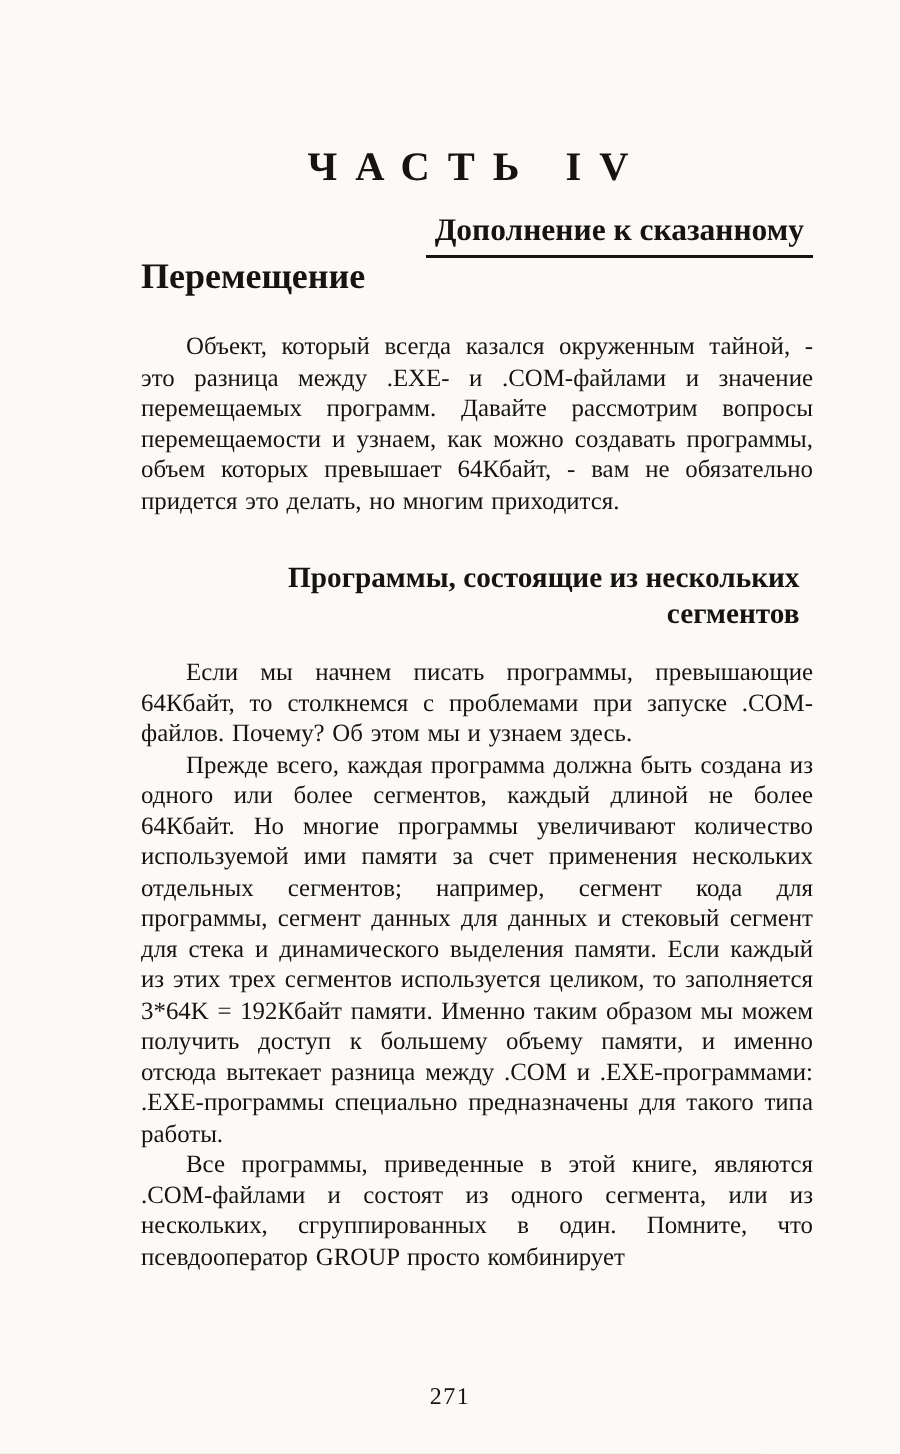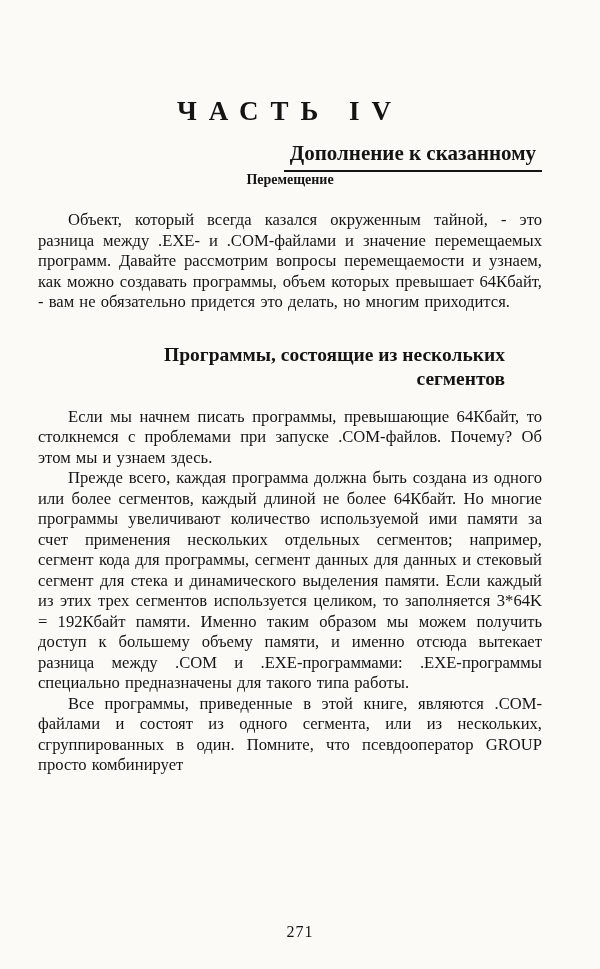--- a/index.html
+++ b/index.html
@@ -9,21 +9,21 @@
   }
   .page {
     position: relative;
     width: 600px;
     height: 969px;
     margin: 0 auto;
     background: #fbfaf7;
     color: #151413;
     font-family: "Liberation Serif", "DejaVu Serif", serif;
     box-sizing: border-box;
-    padding: 96px 58px 0 38px;
+    padding: 96px 58px 0 94px;
     overflow: hidden;
   }
   .part-title {
     text-align: center;
     font-size: 27px;
     font-weight: bold;
     letter-spacing: 12px;
     margin: 0 0 14px 0;
   }
   .part-subtitle-wrap {
@@ -37,22 +37,22 @@
     border-bottom: 2px solid #151413;
     padding: 0 6px 4px 6px;
   }
   .chapter-label {
     text-align: center;
     font-size: 17.5px;
     letter-spacing: 2px;
     margin: 76px 0 6px 0;
   }
   .chapter-title {
-    text-align: center;
-    font-size: 14px;
+    text-align: left;
+    font-size: 24px;
     font-weight: bold;
     margin: 0 0 22px 0;
   }
   .body-text {
     font-size: 16.6px;
     line-height: 20.5px;
     text-align: justify;
     text-indent: 30px;
     margin: 0 0 0 0;
     word-spacing: 1px;

